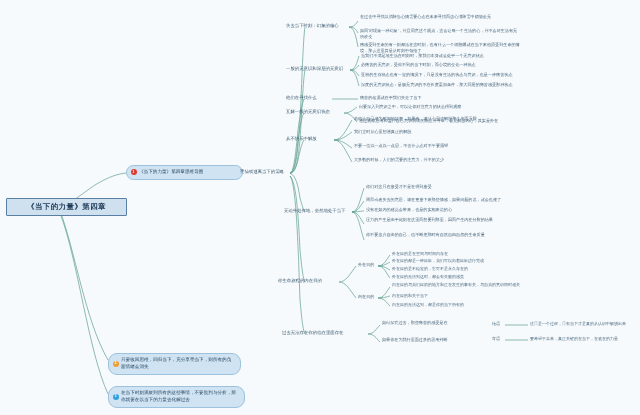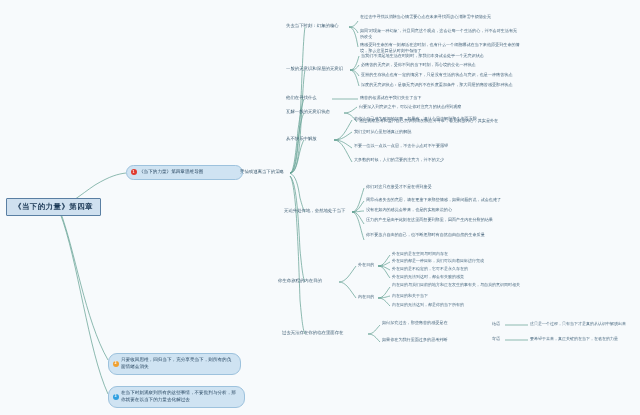--- a/index.html
+++ b/index.html
@@ -15,21 +15,21 @@
   .node{position:absolute;box-sizing:border-box;}
 
   
   .root{
     background:#cfe0ef;
     border:1px solid #5a7fa3;
     color:#1d3a57;
     font-size:7.5px;
     font-weight:bold;
     letter-spacing:.4px;
-    padding:3px 7px;
+    padding:3px 20px;
     white-space:nowrap;
     border-radius:1px;
   }
 
   
   .l1{
     background:#cfe3f2;
     border:1px solid #9dc2dd;
     border-radius:9px;
     color:#24435e;

